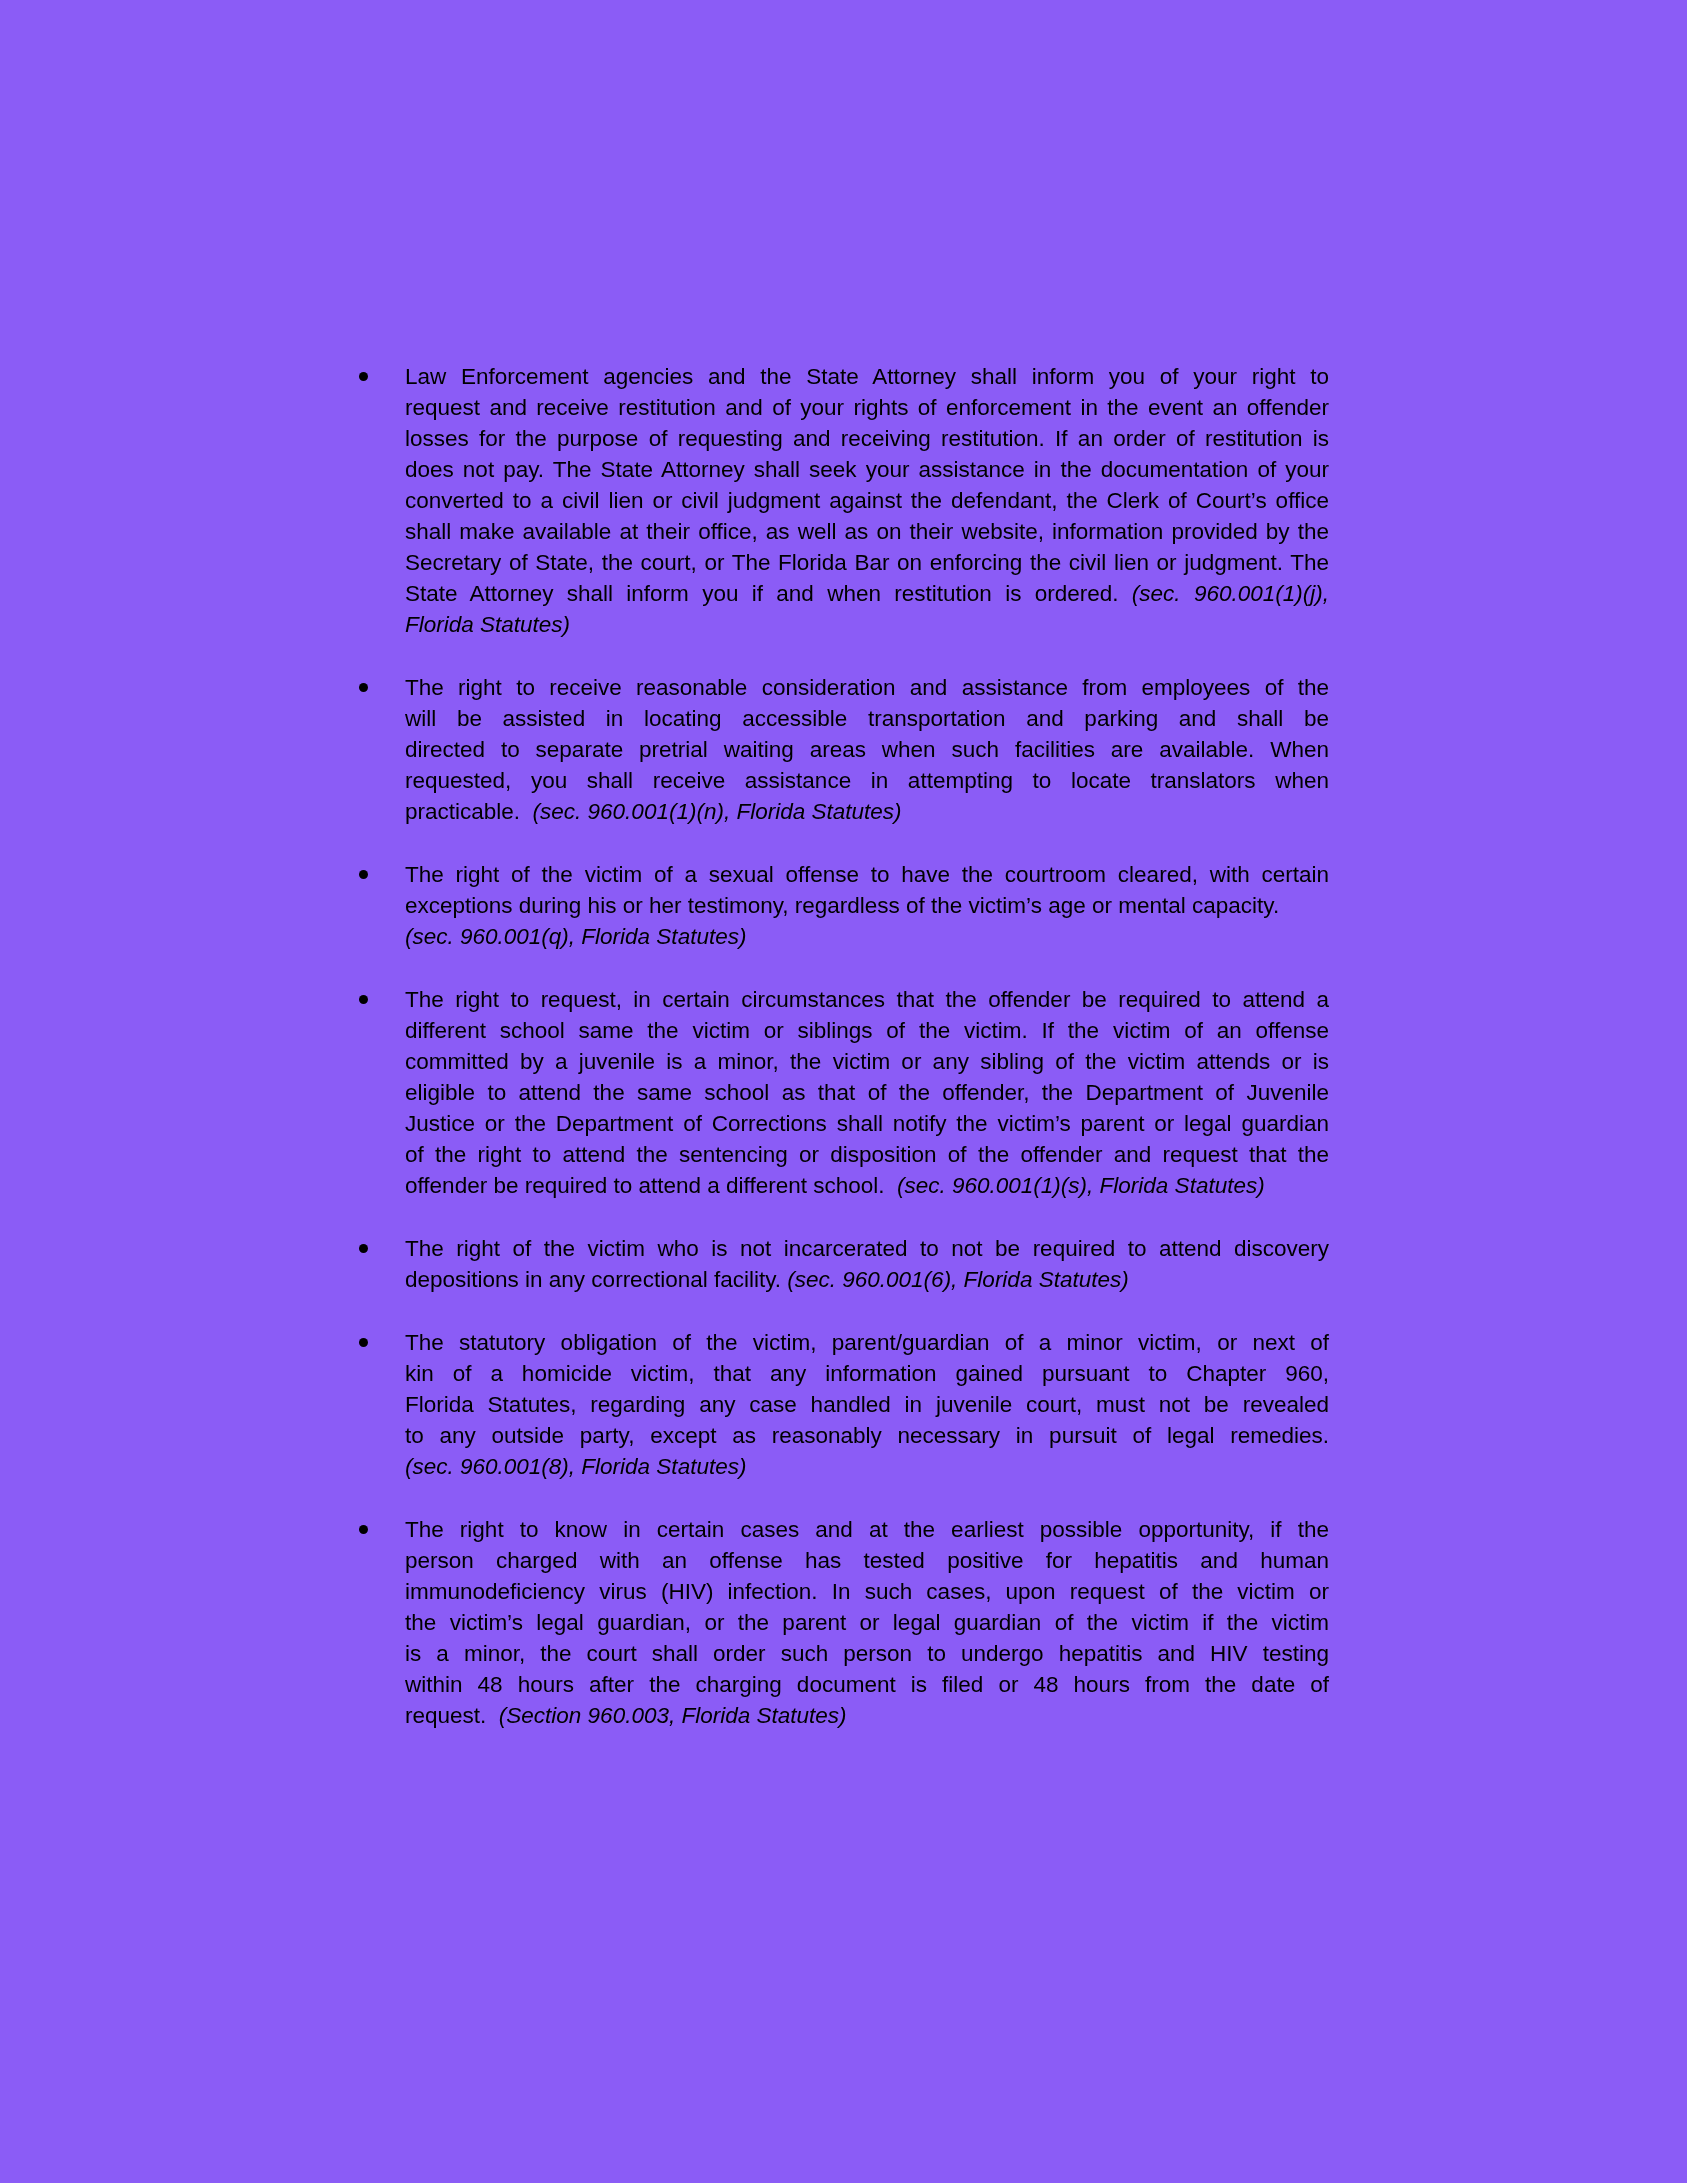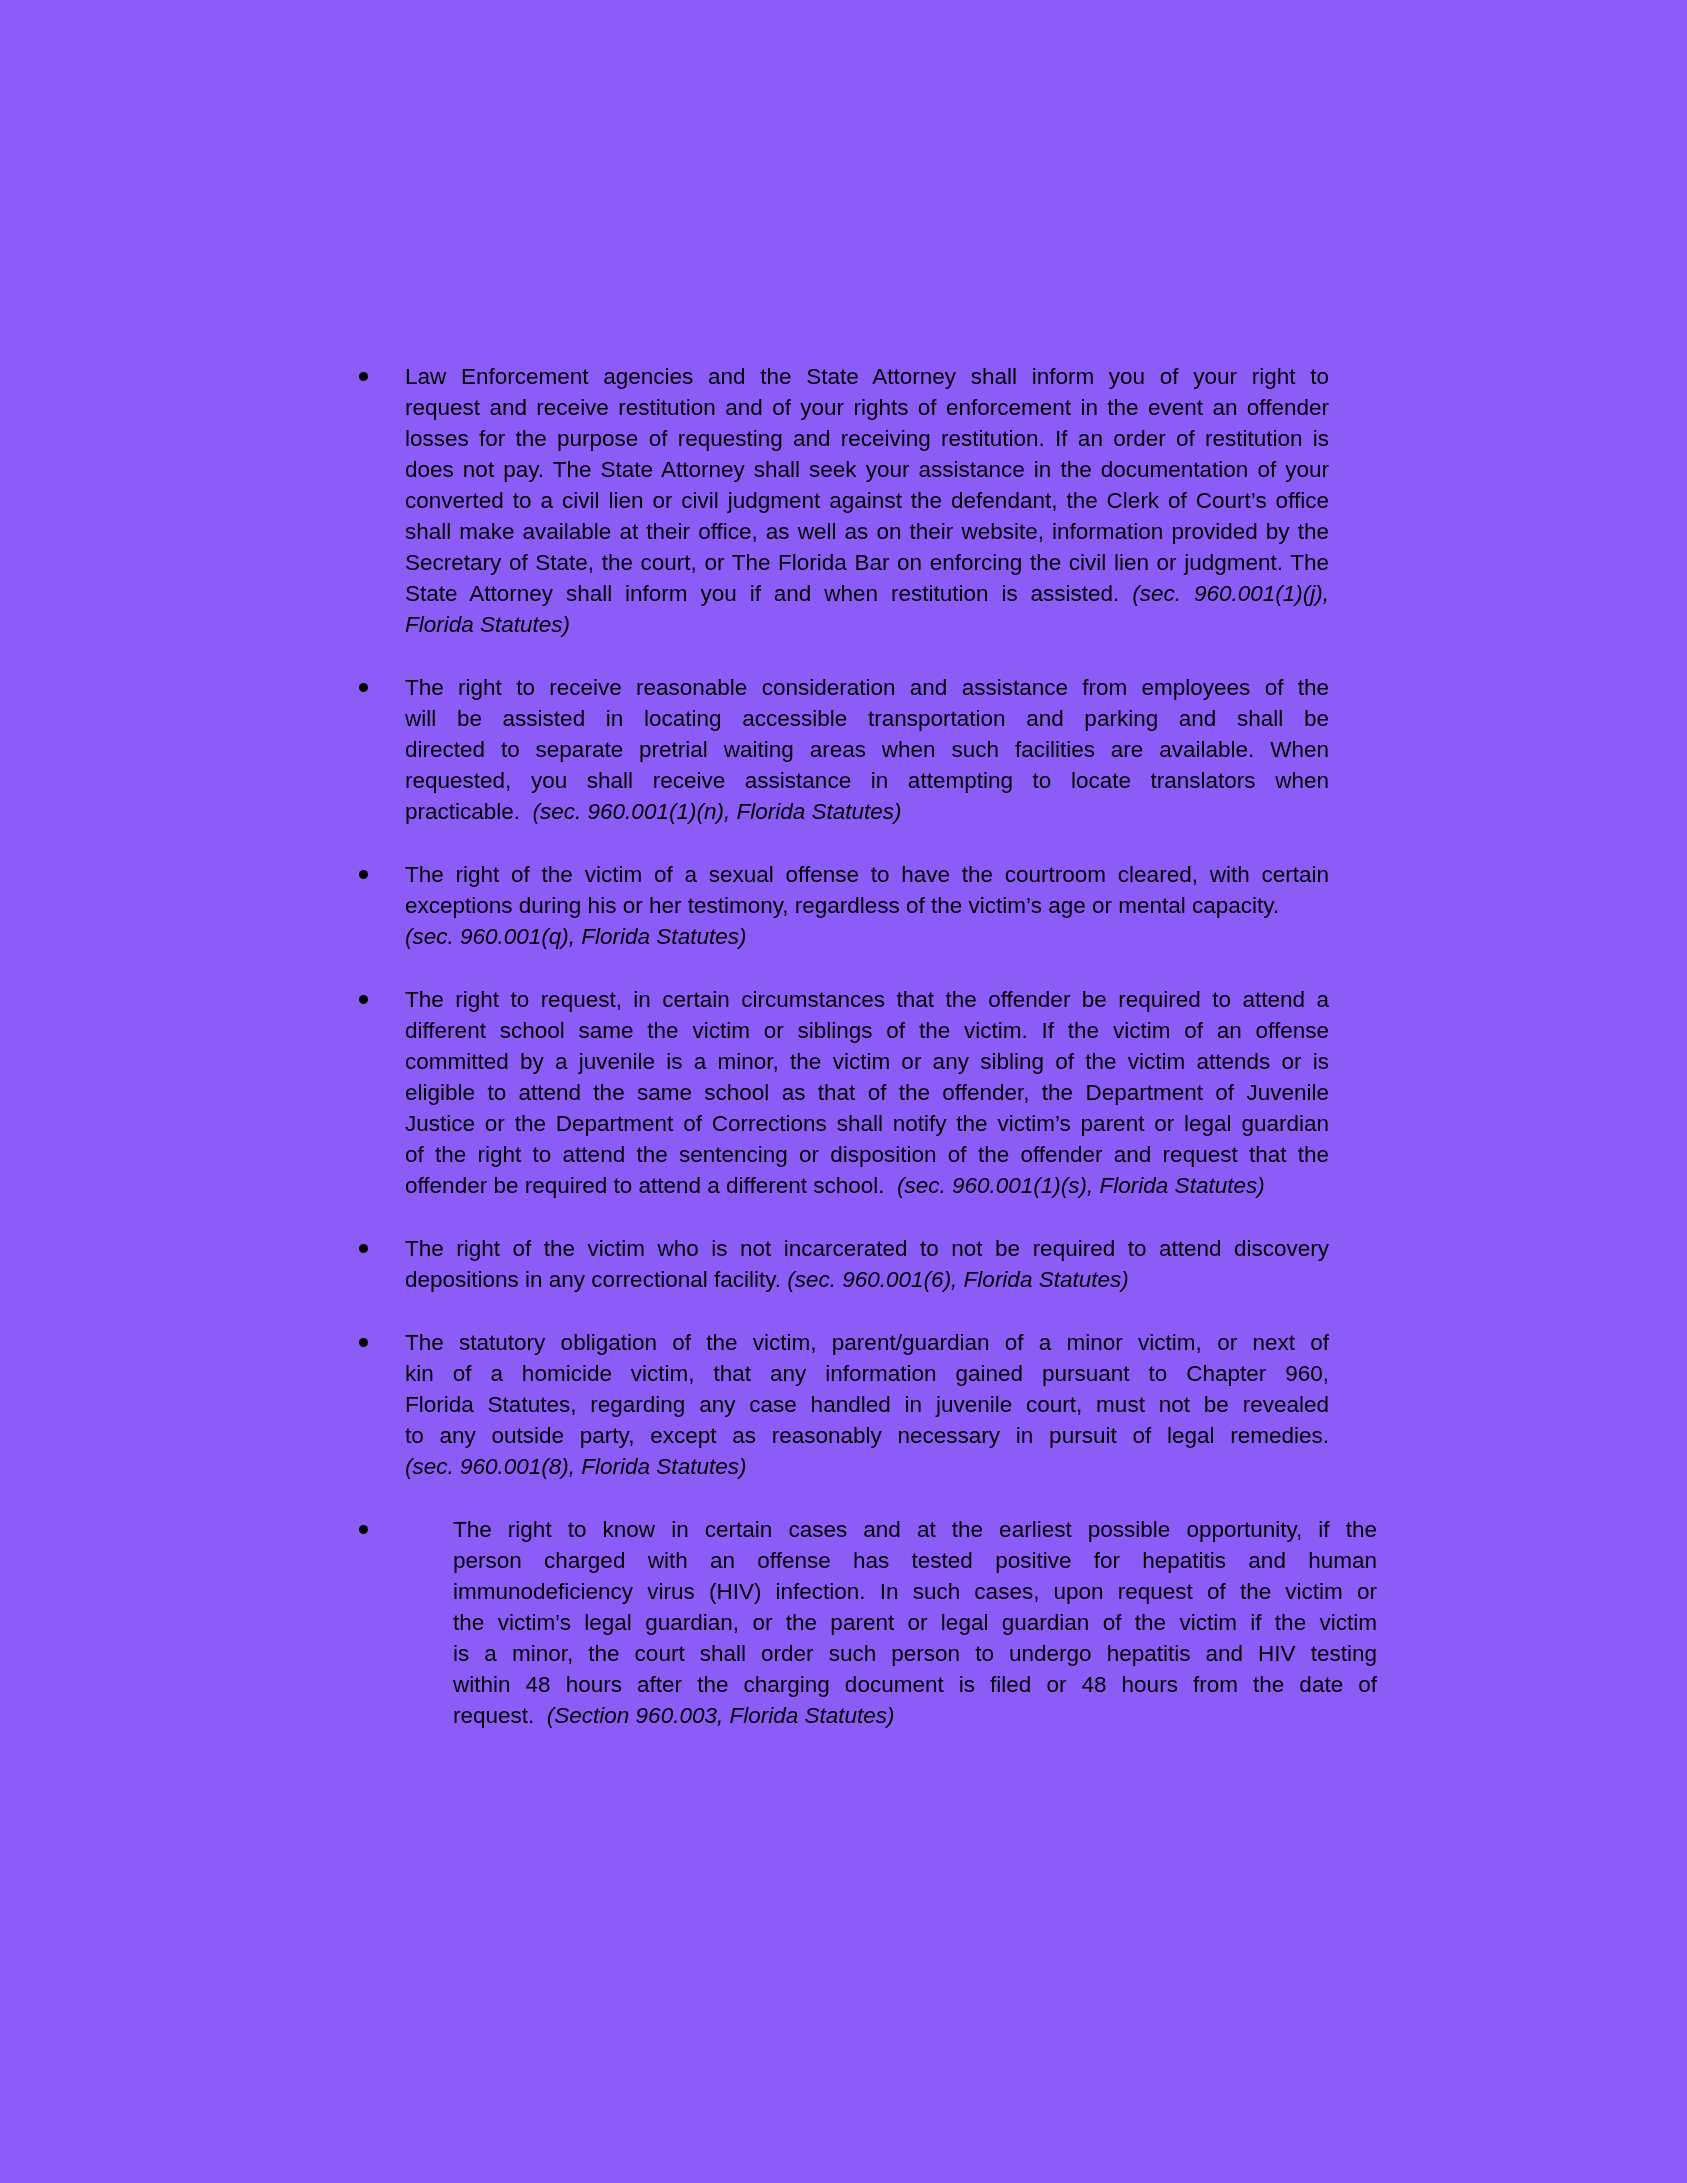--- a/index.html
+++ b/index.html
@@ -75,21 +75,21 @@
           <span class="dot" style="background: rgb(0, 0, 0);"></span>
         </div>
         <div class="bullet-body">
           <div class="line j"><span>Law Enforcement agencies and the State Attorney shall inform you of your right to</span></div>
           <div class="line j"><span>request and receive restitution and of your rights of enforcement in the event an offender</span></div>
           <div class="line j"><span>losses for the purpose of requesting and receiving restitution. If an order of restitution is</span></div>
           <div class="line j"><span>does not pay. The State Attorney shall seek your assistance in the documentation of your</span></div>
           <div class="line j"><span>converted to a civil lien or civil judgment against the defendant, the Clerk of Court’s office</span></div>
           <div class="line j"><span>shall make available at their office, as well as on their website, information provided by the</span></div>
           <div class="line j"><span>Secretary of State, the court, or The Florida Bar on enforcing the civil lien or judgment. The</span></div>
-          <div class="line j"><span>State Attorney shall inform you if and when restitution is assisted. </span><em>(sec. 960.001(1)(j),</em></div>
+          <div class="line j"><span>State Attorney shall inform you if and when restitution is ordered. </span><em>(sec. 960.001(1)(j),</em></div>
           <div class="line"><em>Florida Statutes)</em></div>
         </div>
       </div>
       <div class="bullet-item" style="color: rgb(0, 0, 0);">
         <div class="bullet-marker">
           <span class="dot" style="background: rgb(0, 0, 0);"></span>
         </div>
         <div class="bullet-body">
           <div class="line j"><span>The right to receive reasonable consideration and assistance from employees of the</span></div>
           <div class="line j"><span>will be assisted in locating accessible transportation and parking and shall be</span></div>
@@ -136,21 +136,21 @@
           <span class="dot" style="background: rgb(0, 0, 0);"></span>
         </div>
         <div class="bullet-body">
           <div class="line j"><span>The statutory obligation of the victim, parent/guardian of a minor victim, or next of</span></div>
           <div class="line j"><span>kin of a homicide victim, that any information gained pursuant to Chapter 960,</span></div>
           <div class="line j"><span>Florida Statutes, regarding any case handled in juvenile court, must not be revealed</span></div>
           <div class="line j"><span>to any outside party, except as reasonably necessary in pursuit of legal remedies.</span></div>
           <div class="line"><em>(sec. 960.001(8), Florida Statutes)</em></div>
         </div>
       </div>
-      <div class="bullet-item" style="color: rgb(0, 0, 0); gap: 48px;">
+      <div class="bullet-item" style="color: rgb(0, 0, 0);">
         <div class="bullet-marker">
           <span class="dot" style="background: rgb(0, 0, 0);"></span>
         </div>
         <div class="bullet-body">
           <div class="line j"><span>The right to know in certain cases and at the earliest possible opportunity, if the</span></div>
           <div class="line j"><span>person charged with an offense has tested positive for hepatitis and human</span></div>
           <div class="line j"><span>immunodeficiency virus (HIV) infection. In such cases, upon request of the victim or</span></div>
           <div class="line j"><span>the victim’s legal guardian, or the parent or legal guardian of the victim if the victim</span></div>
           <div class="line j"><span>is a minor, the court shall order such person to undergo hepatitis and HIV testing</span></div>
           <div class="line j"><span>within 48 hours after the charging document is filed or 48 hours from the date of</span></div>

